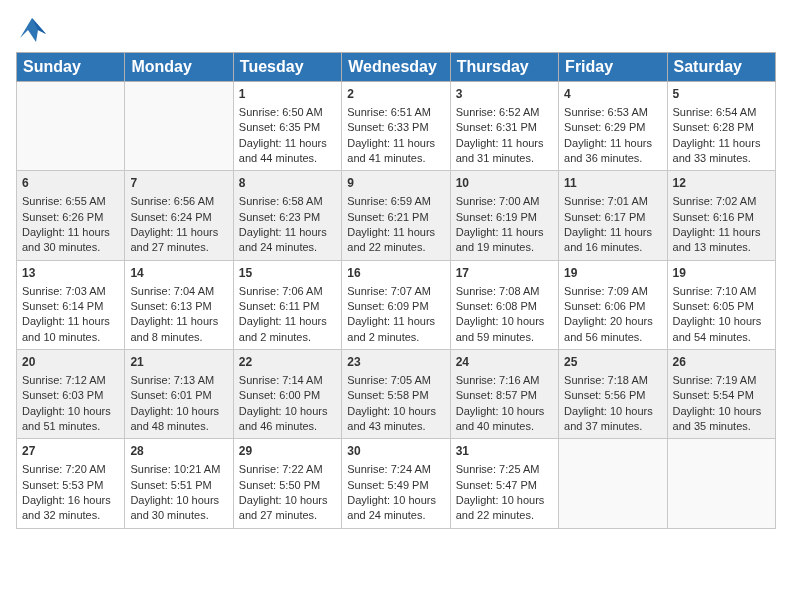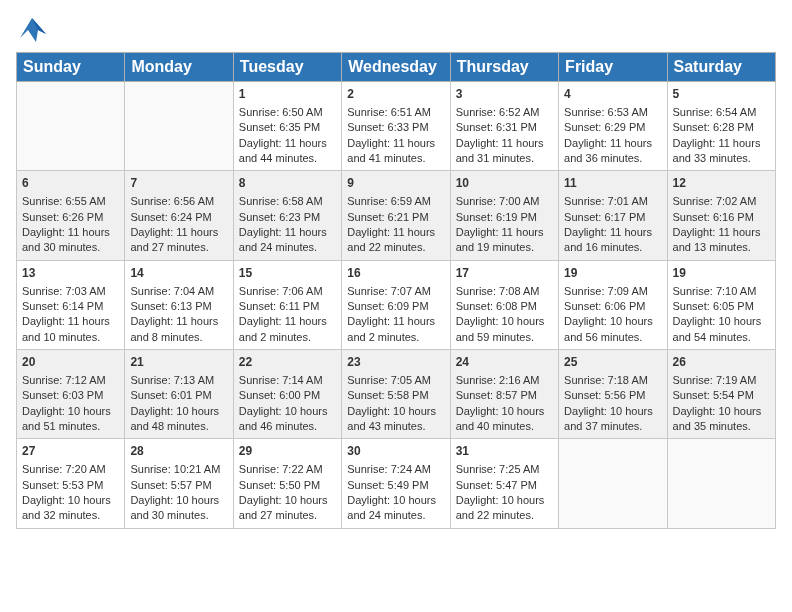--- a/index.html
+++ b/index.html
@@ -190,21 +190,21 @@
         <span>Sunrise: 7:07 AM</span><br>
         <span>Sunset: 6:09 PM</span><br>
         <span>Daylight: 11 hours and 2 minutes.</span></td>
         <td><span class="day-number">17</span>
         <span>Sunrise: 7:08 AM</span><br>
         <span>Sunset: 6:08 PM</span><br>
         <span>Daylight: 10 hours and 59 minutes.</span></td>
         <td><span class="day-number">19</span>
         <span>Sunrise: 7:09 AM</span><br>
         <span>Sunset: 6:06 PM</span><br>
-        <span>Daylight: 10 hours and 56 minutes.</span></td>
+        <span>Daylight: 20 hours and 56 minutes.</span></td>
         <td><span class="day-number">19</span>
         <span>Sunrise: 7:10 AM</span><br>
         <span>Sunset: 6:05 PM</span><br>
         <span>Daylight: 10 hours and 54 minutes.</span></td>
       </tr>
       <tr class="row-shaded">
         <td><span class="day-number">20</span>
         <span>Sunrise: 7:12 AM</span><br>
         <span>Sunset: 6:03 PM</span><br>
         <span>Daylight: 10 hours and 51 minutes.</span></td>
@@ -214,40 +214,40 @@
         <span>Daylight: 10 hours and 48 minutes.</span></td>
         <td><span class="day-number">22</span>
         <span>Sunrise: 7:14 AM</span><br>
         <span>Sunset: 6:00 PM</span><br>
         <span>Daylight: 10 hours and 46 minutes.</span></td>
         <td><span class="day-number">23</span>
         <span>Sunrise: 7:05 AM</span><br>
         <span>Sunset: 5:58 PM</span><br>
         <span>Daylight: 10 hours and 43 minutes.</span></td>
         <td><span class="day-number">24</span>
-        <span>Sunrise: 2:16 AM</span><br>
+        <span>Sunrise: 7:16 AM</span><br>
         <span>Sunset: 8:57 PM</span><br>
         <span>Daylight: 10 hours and 40 minutes.</span></td>
         <td><span class="day-number">25</span>
         <span>Sunrise: 7:18 AM</span><br>
         <span>Sunset: 5:56 PM</span><br>
         <span>Daylight: 10 hours and 37 minutes.</span></td>
         <td><span class="day-number">26</span>
         <span>Sunrise: 7:19 AM</span><br>
         <span>Sunset: 5:54 PM</span><br>
         <span>Daylight: 10 hours and 35 minutes.</span></td>
       </tr>
       <tr class="row-white">
         <td><span class="day-number">27</span>
         <span>Sunrise: 7:20 AM</span><br>
         <span>Sunset: 5:53 PM</span><br>
-        <span>Daylight: 10 hours and 32 minutes.</span></td>
+        <span>Daylight: 16 hours and 32 minutes.</span></td>
         <td><span class="day-number">28</span>
         <span>Sunrise: 10:21 AM</span><br>
-        <span>Sunset: 5:57 PM</span><br>
+        <span>Sunset: 5:51 PM</span><br>
         <span>Daylight: 10 hours and 30 minutes.</span></td>
         <td><span class="day-number">29</span>
         <span>Sunrise: 7:22 AM</span><br>
         <span>Sunset: 5:50 PM</span><br>
         <span>Daylight: 10 hours and 27 minutes.</span></td>
         <td><span class="day-number">30</span>
         <span>Sunrise: 7:24 AM</span><br>
         <span>Sunset: 5:49 PM</span><br>
         <span>Daylight: 10 hours and 24 minutes.</span></td>
         <td><span class="day-number">31</span>

